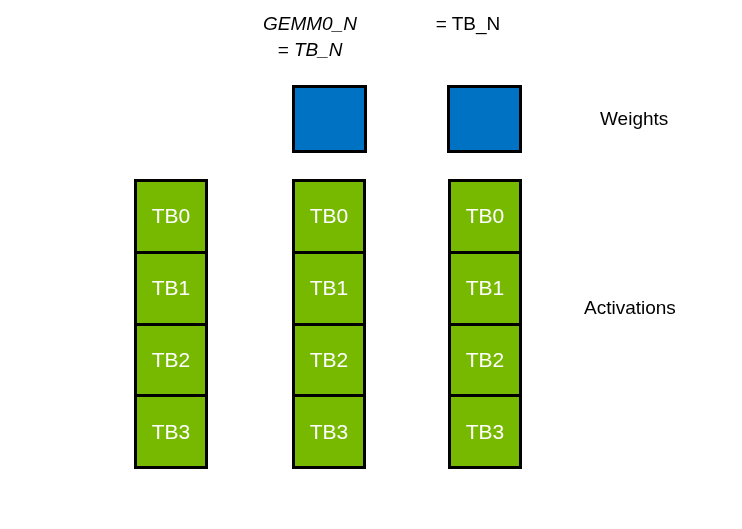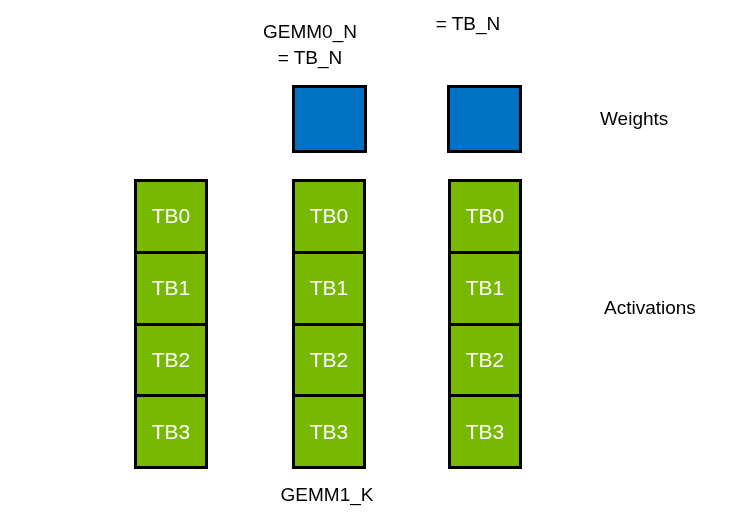--- a/index.html
+++ b/index.html
@@ -62,33 +62,33 @@
   .col-1 { left: 292px; }
   .col-2 { left: 448px; }
   .wb-0  { left: 292px; }
   .wb-1  { left: 447px; }
 </style>
 </head>
 <body>
 
 <div class="canvas">
 
-  <div class="label centered" style="left:230px; top:19px;">
+  <div class="label centered" style="left:230px; top:11px;font-style:italic;">
     <div>GEMM0_N</div>
     <div>= TB_N</div>
   </div>
   <div class="label centered" style="left:388px; top:11px;">
     <div>= TB_N</div>
   </div>
 
   <div class="weights-block wb-0"></div>
   <div class="weights-block wb-1"></div>
 
   <div class="label" style="left:600px; top:106px;">Weights</div>
-  <div class="label" style="left:604px; top:295px;">Activations</div>
+  <div class="label" style="left:584px; top:295px;">Activations</div>
 
 
   <div class="tb-column col-0">
     <div class="tb-cell">TB0</div>
     <div class="tb-cell">TB1</div>
     <div class="tb-cell">TB2</div>
     <div class="tb-cell">TB3</div>
   </div>
   <div class="tb-column col-1">
     <div class="tb-cell">TB0</div>
@@ -96,15 +96,14 @@
     <div class="tb-cell">TB2</div>
     <div class="tb-cell">TB3</div>
   </div>
   <div class="tb-column col-2">
     <div class="tb-cell">TB0</div>
     <div class="tb-cell">TB1</div>
     <div class="tb-cell">TB2</div>
     <div class="tb-cell">TB3</div>
   </div>
 
-  <div class="label centered" style="left:247px; top:482px;">GEMM1_K</div>
 
 </div>
 
 </body></html>

